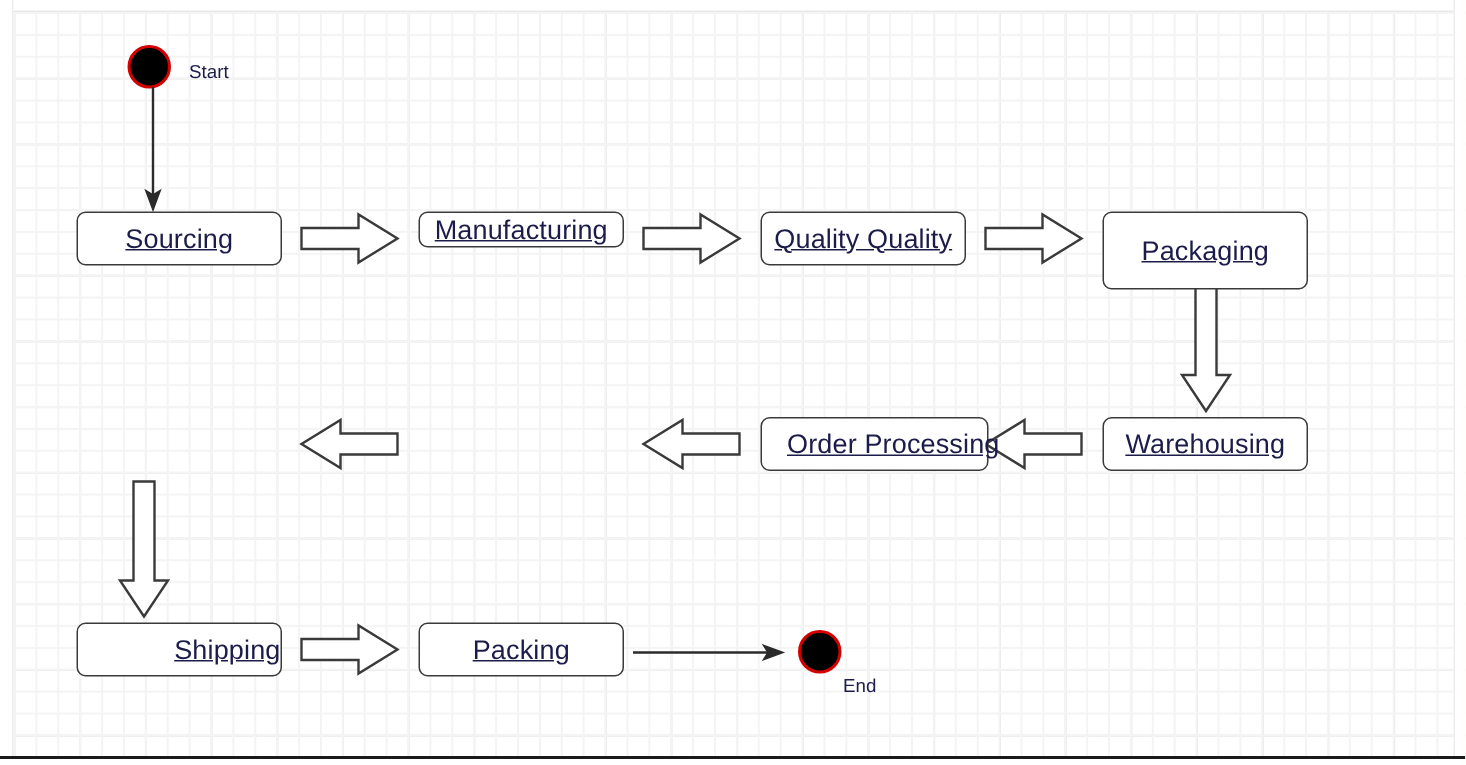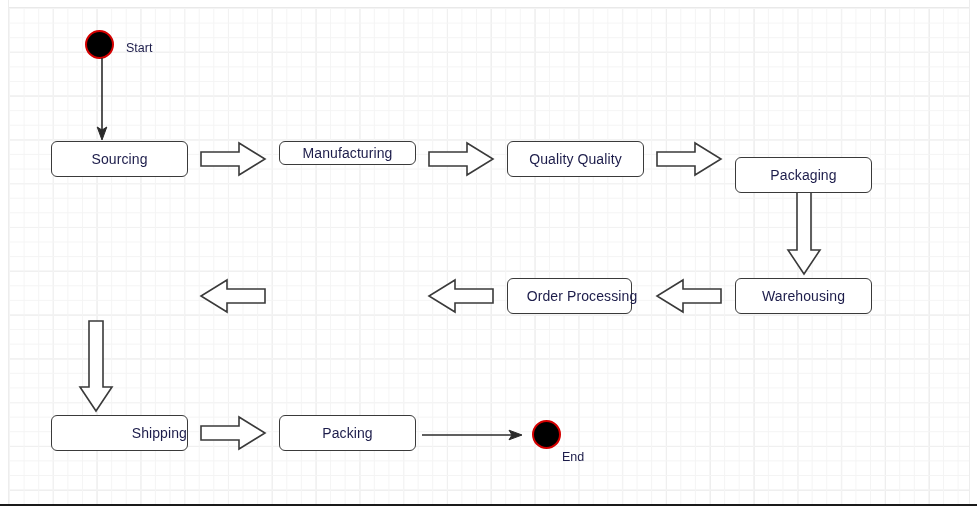--- a/index.html
+++ b/index.html
@@ -61,24 +61,25 @@
 
   .node-box {
     position: absolute;
     box-sizing: border-box;
     background: #ffffff;
     border: 1.6px solid #3a3a3a;
     border-radius: 6px;
     display: flex;
     align-items: center;
     justify-content: center;
-    font-size: 14px;
+    font-size: 18px;
     color: #1c1c4a;
     letter-spacing: 0.1px;
     white-space: nowrap;
+    text-decoration: underline;
   }
 
   .terminal {
     position: absolute;
     border-radius: 50%;
     background: #000000;
     box-sizing: border-box;
   }
   .terminal.start { border: 2px solid #d40000; }
   .terminal.end   { border: 2px solid #d40000; }
@@ -186,29 +187,29 @@
   </div>
 
   <div class="node-box" style="left:279px; top:141px; width:137px; height:24px;">
     <span>Manufacturing</span>
   </div>
 
   <div class="node-box" style="left:507px; top:141px; width:137px; height:36px;">
     <span>Quality Quality</span>
   </div>
 
-  <div class="node-box" style="left:735px; top:157px; width:137px; height:36px;">
+  <div class="node-box" style="left:735px; top:141px; width:137px; height:52px;">
     <span>Packaging</span>
   </div>
 
   <div class="node-box" style="left:735px; top:278px; width:137px; height:36px;">
     <span>Warehousing</span>
   </div>
 
-  <div class="node-box" style="left:507px; top:278px; width:125px; height:36px;padding-left:25px;">
+  <div class="node-box" style="left:507px; top:278px; width:152px; height:36px;padding-left:25px;">
     <span>Order Processing</span>
   </div>
 
 
 
   <div class="node-box" style="left:51px; top:415px; width:137px; height:36px;justify-content:flex-end;">
     <span>Shipping</span>
   </div>
 
   <div class="node-box" style="left:279px; top:415px; width:137px; height:36px;">

